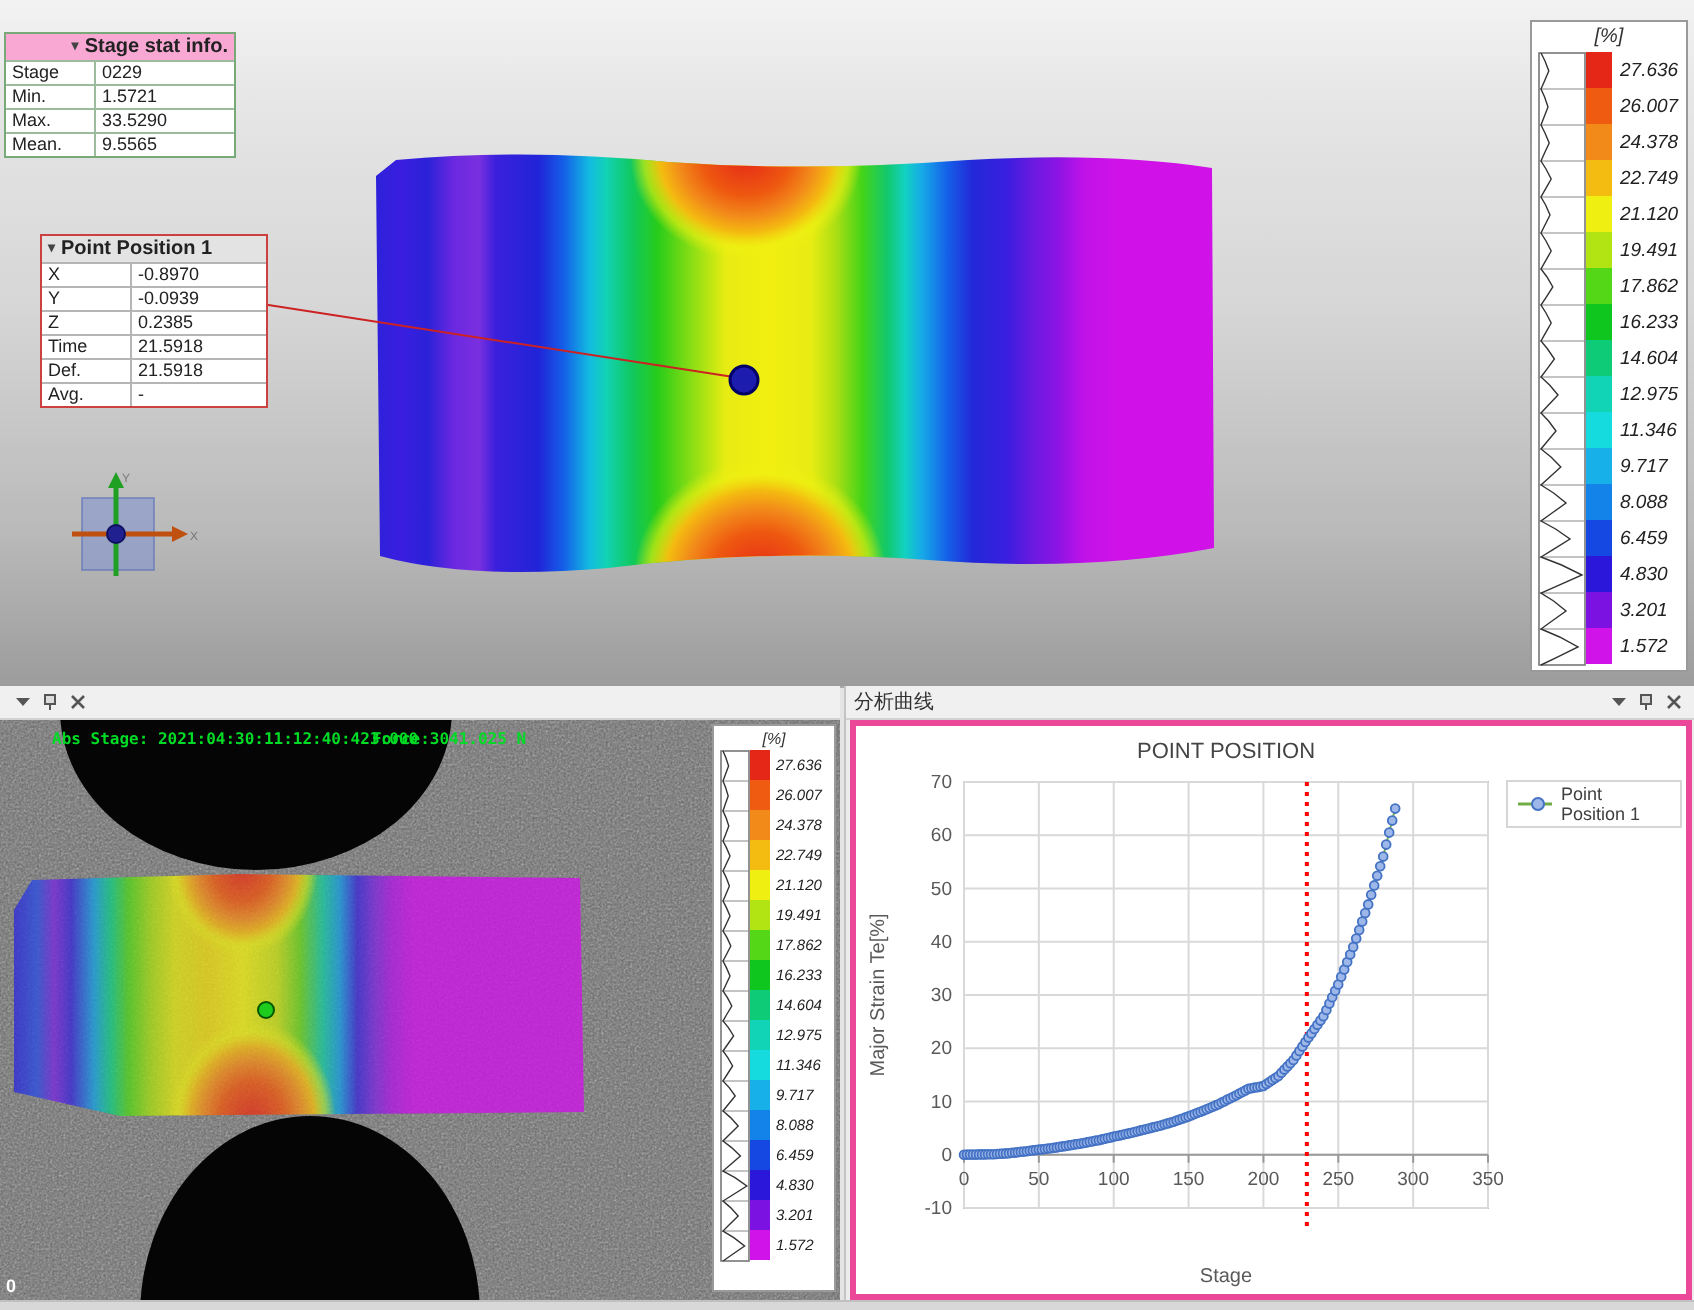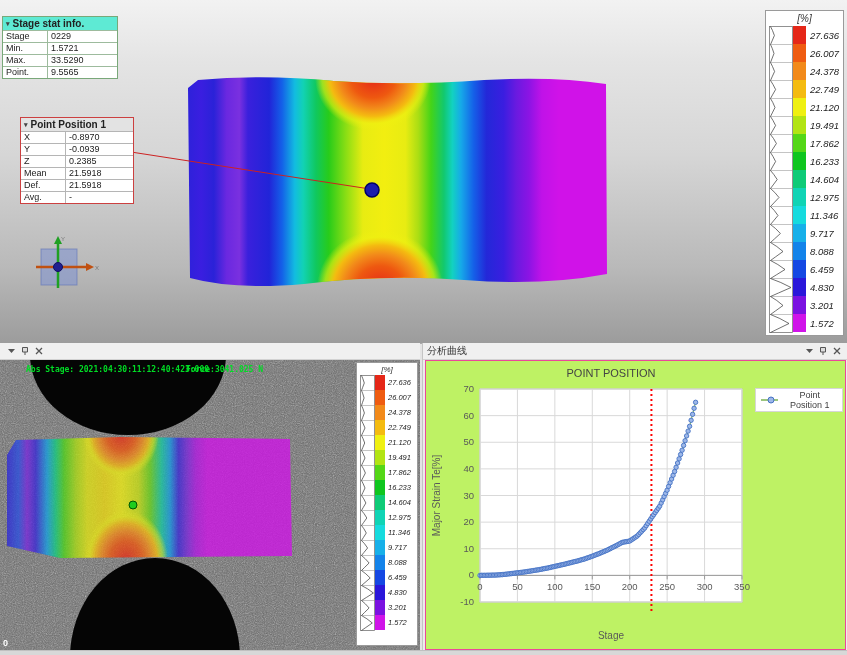--- a/index.html
+++ b/index.html
@@ -13,21 +13,21 @@
   .overlay-svg{position:absolute;left:0;top:0;pointer-events:none;}
   
   .mini-table{position:absolute;background:#fff;font-size:9px;line-height:11px;color:#222;}
   .mini-table .hdr{display:flex;align-items:center;gap:3px;font-weight:bold;
       font-size:10px;line-height:13px;padding:0 3px;}
   .mini-table .tri{font-size:7px;color:#444;}
   .mini-table .row{display:flex;border-top:1px solid #b5b5b5;}
   .mini-table .c1{width:38px;padding:0 3px;border-right:1px solid #b5b5b5;}
   .mini-table .c2{flex:1;padding:0 3px;}
   .stage-table{left:2px;top:16px;width:114px;border:1px solid #79a879;}
-  .stage-table .hdr{background:#5eead4;}
+  .stage-table .hdr{background:#f9a8d4;justify-content:flex-end;}
   .stage-table .row{border-top:1px solid #9dbb9d;}
   .stage-table .c1{border-right:1px solid #9dbb9d;}
   .point-table{left:20px;top:117px;width:112px;border:1px solid #cc4040;}
   .point-table .hdr{background:#e3e3e3;}
   
   .cb{position:absolute;background:#fff;border:1px solid #9a9a9a;box-sizing:border-box;
       padding:2px 3px 3px 3px;}
   .cb-title{text-align:center;font-style:italic;color:#333;}
   .cb-body{display:flex;align-items:flex-start;}
   .cb-bands{display:flex;flex-direction:column;}
@@ -47,22 +47,22 @@
       border-bottom:1px solid #d2d2d2;display:flex;align-items:center;
       font-size:10px;color:#333;padding:0 4px;box-sizing:border-box;}
   .dock-hdr .ttl{flex:1;}
   .dock-hdr .ico{width:14px;height:12px;display:flex;align-items:center;justify-content:center;cursor:pointer;}
   .panel-image{left:0;top:343px;width:420px;height:307px;}
   .panel-curve{left:422px;top:343px;width:425px;height:307px;border-left:1px solid #c4c4c4;}
   .img-area{position:absolute;left:0;top:17px;width:420px;height:290px;background:#404040;overflow:hidden;}
   .green-osd{position:absolute;font-family:"DejaVu Sans Mono",monospace;font-size:8px;
       font-weight:bold;color:#00dc25;letter-spacing:0;}
   .frame-num{position:absolute;left:3px;bottom:2px;color:#fff;font-weight:bold;font-size:9px;}
-  .chart-box{position:absolute;left:2px;top:17px;width:421px;height:290px;background:#bef264;
-      border:1px solid #ec4899;box-sizing:border-box;text-align:center;}
+  .chart-box{position:absolute;left:2px;top:17px;width:421px;height:290px;background:#ffffff;
+      border:3px solid #ec4899;box-sizing:border-box;}
   .legend{position:absolute;right:2px;top:27px;width:88px;height:24px;background:#fff;
       border:1px solid #d6d6d6;display:flex;align-items:center;gap:4px;padding:0 5px;
       box-sizing:border-box;font-size:9px;color:#404040;}
   .statusbar{position:absolute;left:0;top:650px;width:847px;height:5px;background:#d8d8d8;
       border-top:1px solid #c0c0c0;}
   svg text{font-family:"Liberation Sans",sans-serif;}
 </style>
 </head>
 <body>
 
@@ -140,21 +140,21 @@
           </div>
           <div class="row">
             <span class="c1">Min.</span>
             <span class="c2">1.5721</span>
           </div>
           <div class="row">
             <span class="c1">Max.</span>
             <span class="c2">33.5290</span>
           </div>
           <div class="row">
-            <span class="c1">Point.</span>
+            <span class="c1">Mean.</span>
             <span class="c2">9.5565</span>
           </div>
         </div>
     </div>
 
     <div class="mini-table point-table">
       <div class="hdr">
         <span class="tri">▾</span>
         <span>Point Position 1</span>
       </div>
@@ -165,21 +165,21 @@
           </div>
           <div class="row">
             <span class="c1">Y</span>
             <span class="c2">-0.0939</span>
           </div>
           <div class="row">
             <span class="c1">Z</span>
             <span class="c2">0.2385</span>
           </div>
           <div class="row">
-            <span class="c1">Mean</span>
+            <span class="c1">Time</span>
             <span class="c2">21.5918</span>
           </div>
           <div class="row">
             <span class="c1">Def.</span>
             <span class="c2">21.5918</span>
           </div>
           <div class="row">
             <span class="c1">Avg.</span>
             <span class="c2">-</span>
           </div>

